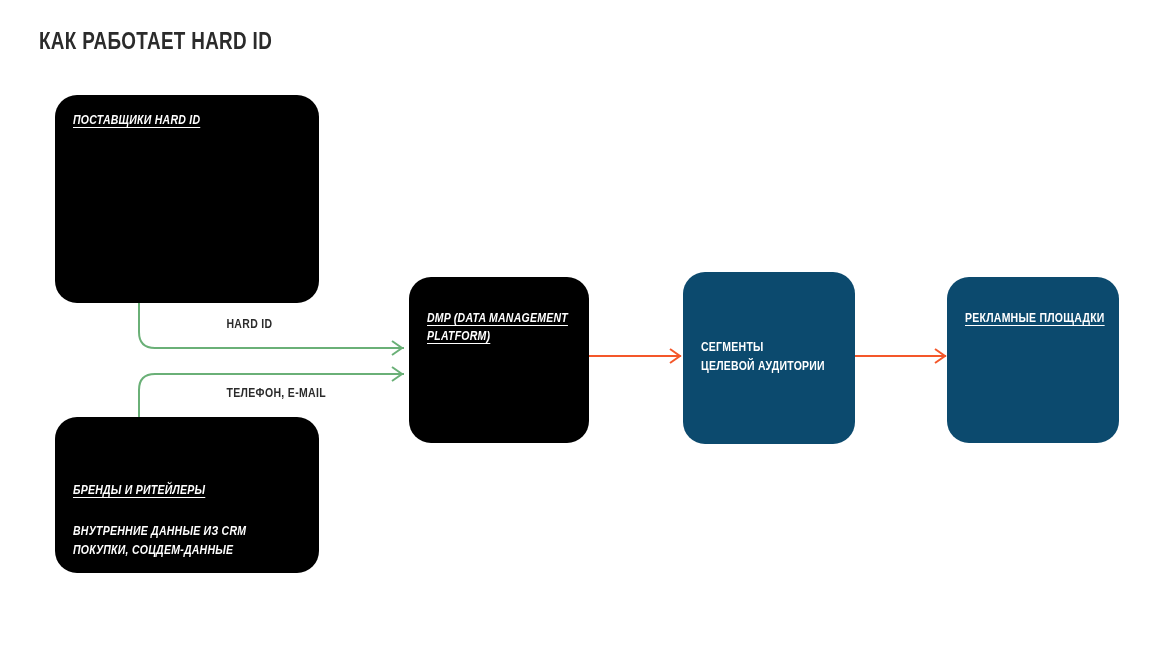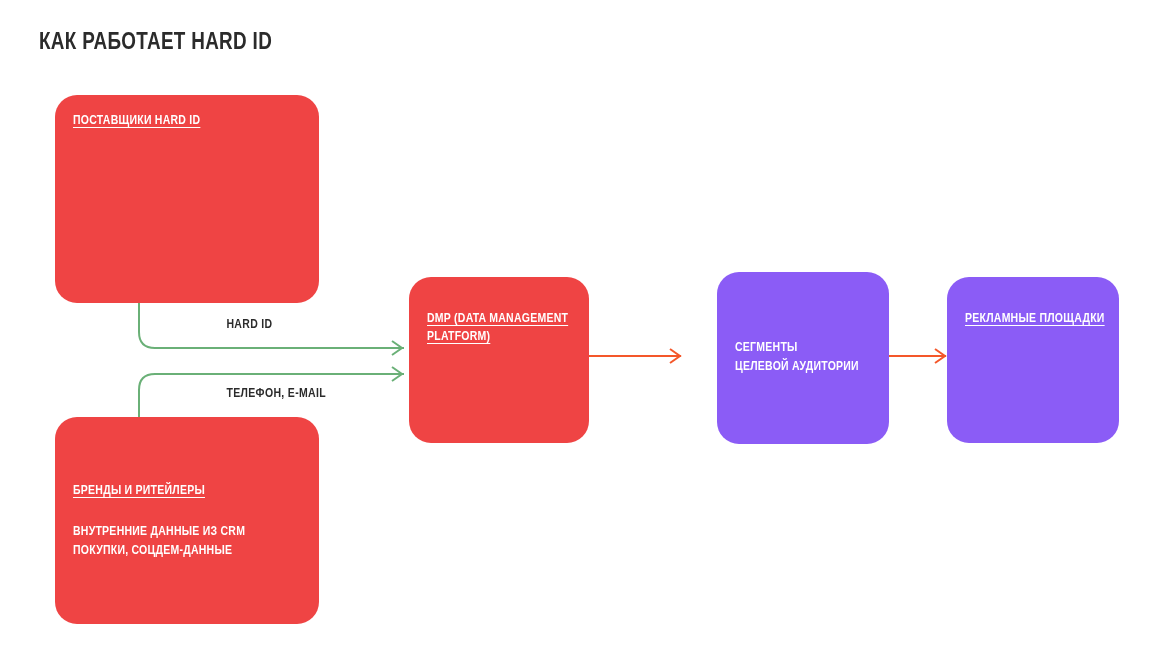--- a/index.html
+++ b/index.html
@@ -32,22 +32,22 @@
     white-space: nowrap;
   }
 
   
   .node {
     position: absolute;
     border-radius: 22px;
     box-sizing: border-box;
     color: #ffffff;
   }
-  .node.green  { background: #ef4444; }
-  .node.orange { background: #8b5cf6; }
+  .node.green  { background: #000000; font-style: italic; }
+  .node.orange { background: #0c4a6e; }
 
   .node-inner {
     position: absolute;
     left: 18px;
     right: 14px;
     color: #ffffff;
   }
 
   .node-title {
     font-size: 12.5px;
@@ -147,37 +147,37 @@
 <div class="edge-label" style="left:222px; top:317px;">HARD ID</div>
 
 <div class="edge-label" style="left:217px; top:386px;">ТЕЛЕФОН, E-MAIL</div>
 
 <div class="node green" style="left:55px; top:95px; width:264px; height:208px;">
   <div class="node-inner" style="top:16px;">
     <div class="node-title">ПОСТАВЩИКИ HARD ID</div>
   </div>
 </div>
 
-<div class="node green" style="left:55px; top:417px; width:264px; height:207px;">
+<div class="node green" style="left:55px; top:417px; width:264px; height:156px;">
   <div class="node-inner" style="top:64px;">
     <div class="node-title">БРЕНДЫ И РИТЕЙЛЕРЫ</div>
   </div>
   <div class="node-inner" style="top:105px;">
     <div class="node-text">ВНУТРЕННИЕ ДАННЫЕ ИЗ CRM</div>
     <div class="node-text">ПОКУПКИ, СОЦДЕМ-ДАННЫЕ</div>
   </div>
 </div>
 
 <div class="node green" style="left:409px; top:277px; width:180px; height:166px;padding-left:16px;">
   <div class="node-inner" style="top:32px; right:10px;">
     <div class="node-title wrap">DMP (DATA MANAGEMENT PLATFORM)</div>
   </div>
 </div>
 
-<div class="node orange" style="left:683px; top:272px; width:172px; height:172px;margin-left:34px;">
+<div class="node orange" style="left:683px; top:272px; width:172px; height:172px;">
   <div class="node-inner" style="top:66px;">
     <div class="node-text">СЕГМЕНТЫ</div>
     <div class="node-text">ЦЕЛЕВОЙ АУДИТОРИИ</div>
   </div>
 </div>
 
 <div class="node orange" style="left:947px; top:277px; width:172px; height:166px;">
   <div class="node-inner" style="top:32px;">
     <div class="node-title">РЕКЛАМНЫЕ ПЛОЩАДКИ</div>
   </div>

